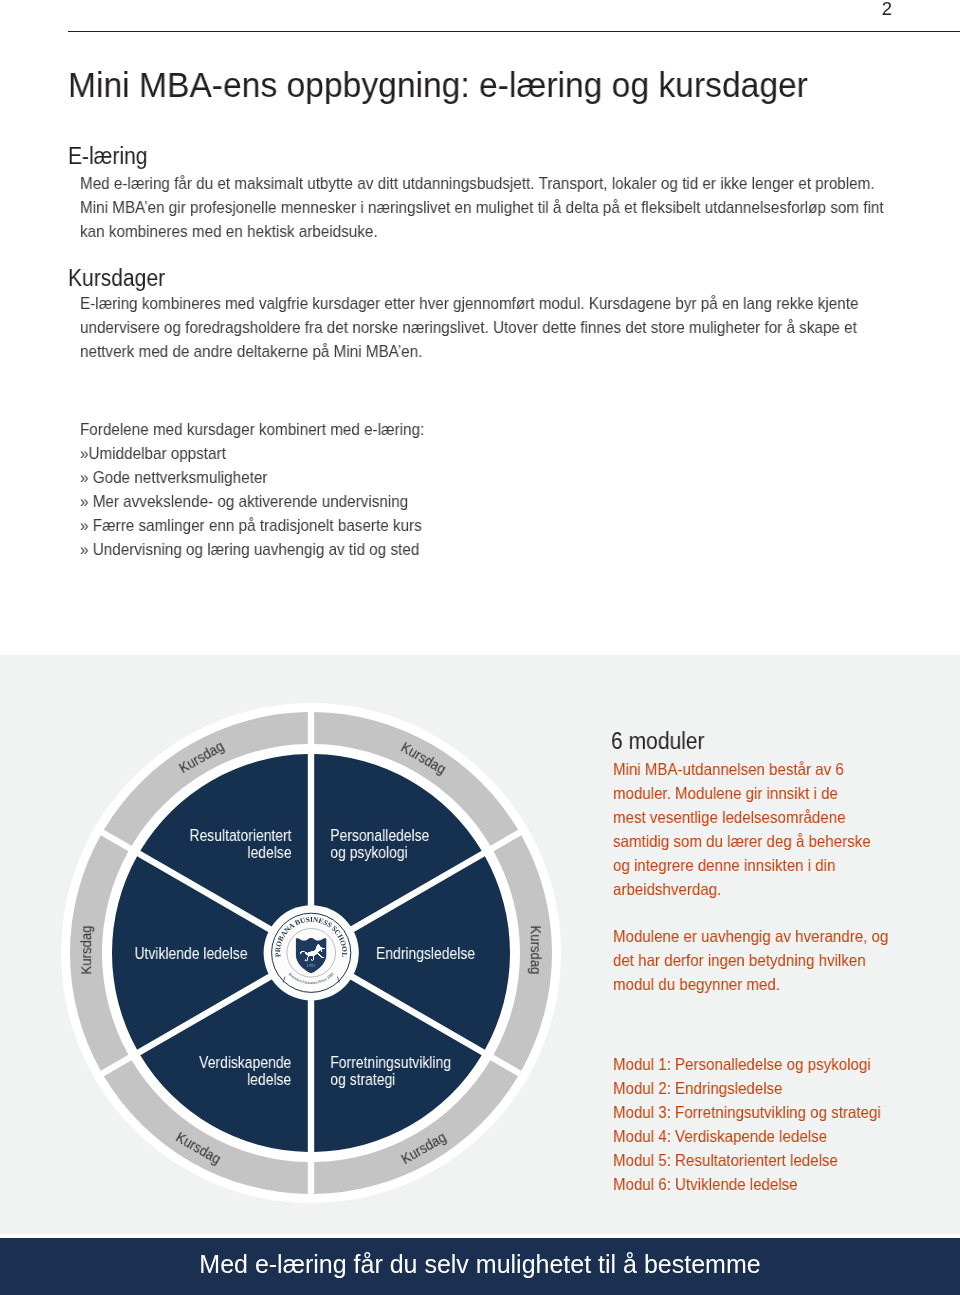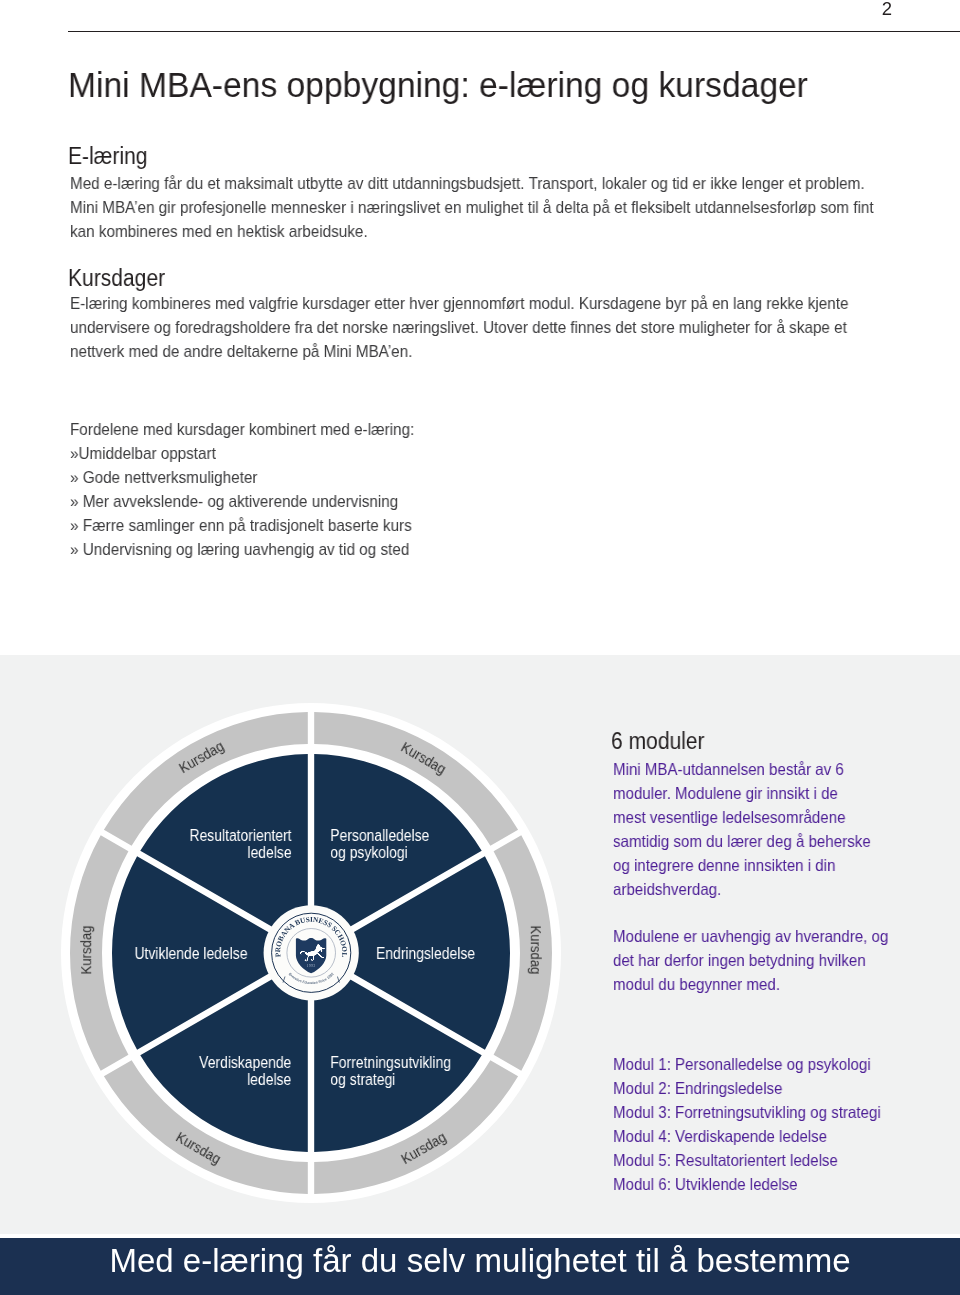--- a/index.html
+++ b/index.html
@@ -13,33 +13,33 @@
   
   .pagenum{position:absolute;left:867px;top:-1.5px;width:40px;text-align:center;
            font-size:18.5px;color:#231f20;line-height:20px;}
   .rule{position:absolute;left:68.3px;top:30.6px;width:891.7px;height:1.4px;background:#231f20;}
 
   
   .h1{position:absolute;left:67.6px;top:64.5px;font-size:34.8px;color:#231f20;
       line-height:40px;white-space:nowrap;transform:scaleX(0.966);transform-origin:0 50%;}
   .h2{position:absolute;left:68px;font-size:23px;color:#231f20;line-height:28px;white-space:nowrap;
       transform:scaleX(0.915);transform-origin:0 50%;}
-  .txt{position:absolute;left:70px;font-size:16.1px;color:#3b3b3d;}
+  .txt{position:absolute;left:80px;font-size:16.1px;color:#3b3b3d;}
   .txt div{white-space:nowrap;height:24.1px;line-height:24.1px;
            transform:scaleX(0.948);transform-origin:0 50%;}
 
   
   .panel{position:absolute;left:0;top:655px;width:960px;height:579px;background:#f1f2f2;}
   .footerbar{position:absolute;left:0;top:1238px;width:960px;height:57px;background:#1b3051;}
   .footertext{position:absolute;left:0;top:1238px;width:960px;height:42px;
       display:flex;align-items:flex-end;justify-content:center;
-      color:#ffffff;font-size:33px;line-height:1;padding-bottom:3.2px;box-sizing:border-box;}
+      color:#ffffff;font-size:25px;line-height:1;padding-bottom:3.2px;box-sizing:border-box;}
 
   
-  .rcol{position:absolute;left:613.3px;font-size:16.5px;color:#4c1d95;}
+  .rcol{position:absolute;left:613.3px;font-size:16.5px;color:#c2410c;}
   .rcol div{white-space:nowrap;height:24.1px;line-height:24.1px;
             transform:scaleX(0.915);transform-origin:0 50%;}
   .rh{position:absolute;left:611px;font-size:23px;color:#231f20;line-height:28px;white-space:nowrap;
       transform:scaleX(0.915);transform-origin:0 50%;}
 
   
   .wheel{position:absolute;left:0px;top:655px;}
   .seg-navy{fill:#15314f;}
   .seg-grey{fill:#c4c4c4;}
   .wlabel{font-family:"Liberation Sans",sans-serif;font-size:16.1px;fill:#ffffff;}

